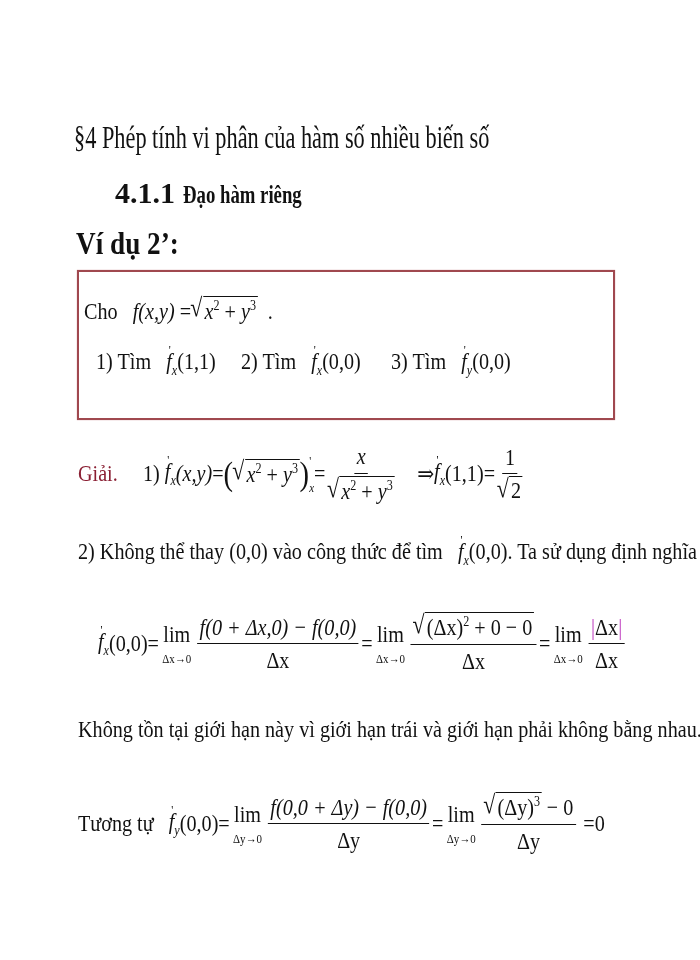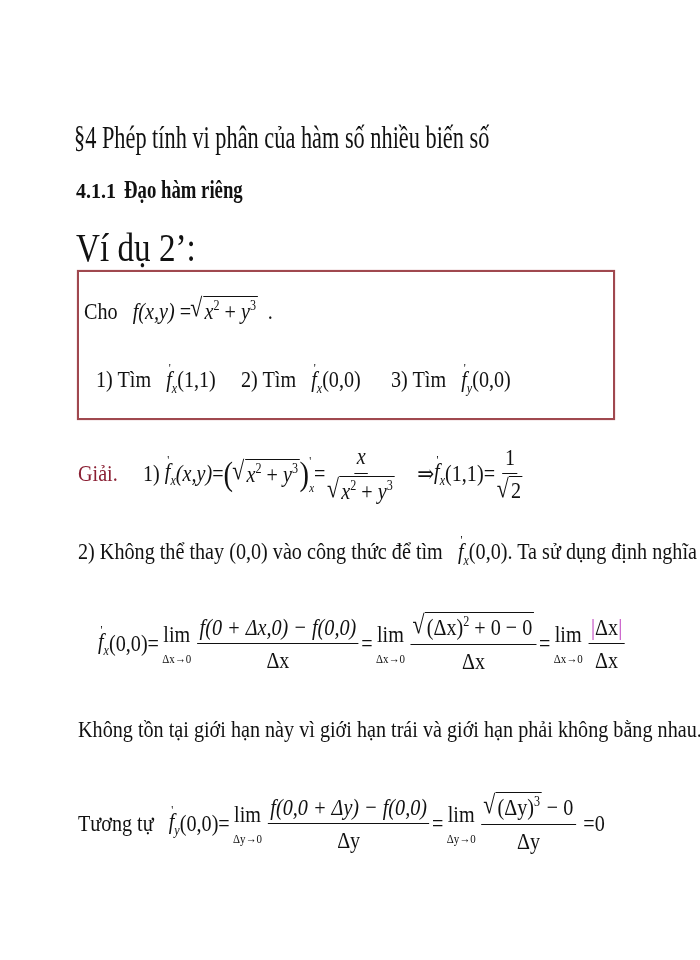--- a/index.html
+++ b/index.html
@@ -3,23 +3,23 @@
 <meta charset="utf-8">
 <style>
   html, body { margin:0; padding:0; background:#ffffff; }
   body { width:700px; height:960px; position:relative; overflow:hidden;
          font-family:"Liberation Serif", "DejaVu Serif", serif; color:#111; }
   .abs { position:absolute; white-space:nowrap; }
   .cond { display:inline-block; transform-origin:left center; }
   .title { left:74px; top:120px; font-size:31px; font-weight:normal; }
   .title .cond { transform:scaleX(0.72); }
   .sub { left:76px; top:176px; font-weight:bold; }
-  .sub .num { font-size:20px; }
+  .sub .num { font-size:30px;margin-left:39px; }
   .sub .txt { font-size:25px; margin-left:8px; display:inline-block; transform:scaleX(0.75); transform-origin:left center; }
-  .ex { left:76px; top:225px; font-size:39px; font-weight:normal; }
+  .ex { left:76px; top:225px; font-size:32px; font-weight:bold; }
   .ex .cond { transform:scaleX(0.85); }
 
   .box { position:absolute; left:77px; top:270px; width:534px; height:146px;
          border:2px solid #a0484f; box-shadow:0 0 1px #c78a8f; }
   .row { position:absolute; white-space:nowrap; font-size:24px; }
   .it { font-style:italic; }
   .sqrt { display:inline-block; position:relative; padding-left:14px; }
   .sqrt::before { content:"\221A"; position:absolute; left:-1px; top:-3px; font-size:26px; font-style:normal; }
   .sqrt > .rad { border-top:1.5px solid #111; padding:0 2px; display:inline-block; line-height:1.15; }
   sup, sub { font-size:0.6em; font-style:normal; }
@@ -52,21 +52,21 @@
 <div class="box"></div>
 
 <div class="row" style="left:84px; top:296px;">
   <span class="squeeze">
     <span>Cho</span>&nbsp;&nbsp;
     <span class="it">f(x,y)</span>
     <span>=</span><span class="sqrt"><span class="rad it"><span>x</span><sup>2</sup> <span style="font-style:normal">+</span> <span>y</span><sup>3</sup></span></span>&nbsp;&nbsp;<span>.</span>
   </span>
 </div>
 
-<div class="row" style="left:96px; top:366px;">
+<div class="row" style="left:96px; top:348px;">
   <span class="squeeze">
     <span>1) Tìm</span>&nbsp;&nbsp;
     <span class="it prime"><span>f</span><sup>'</sup><sub>x</sub></span><span>(1,1)</span>
     &nbsp;&nbsp;&nbsp;
     <span>2) Tìm</span>&nbsp;&nbsp;
     <span class="it prime"><span>f</span><sup>'</sup><sub>x</sub></span><span>(0,0)</span>
     &nbsp;&nbsp;&nbsp;&nbsp;
     <span>3) Tìm</span>&nbsp;&nbsp;
     <span class="it prime"><span>f</span><sup>'</sup><sub>y</sub></span><span>(0,0)</span>
   </span>

